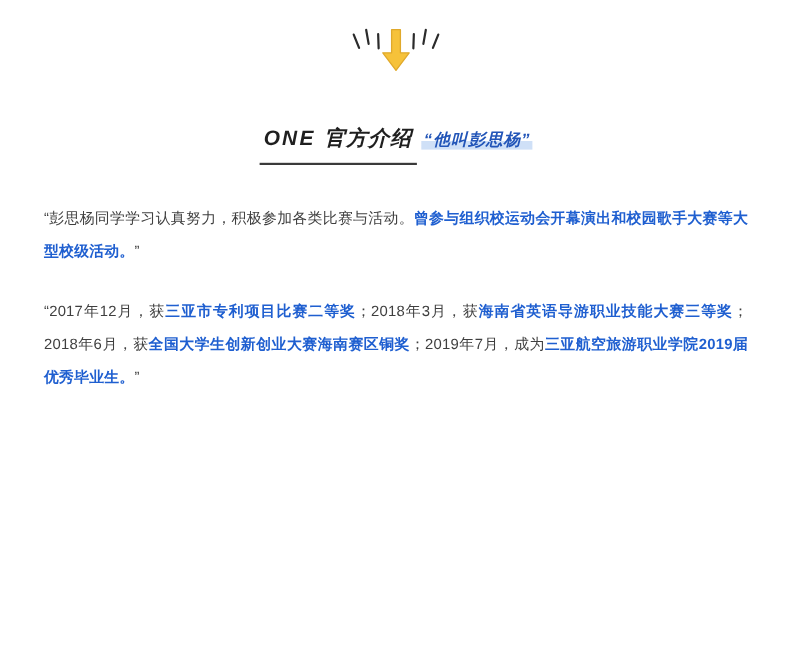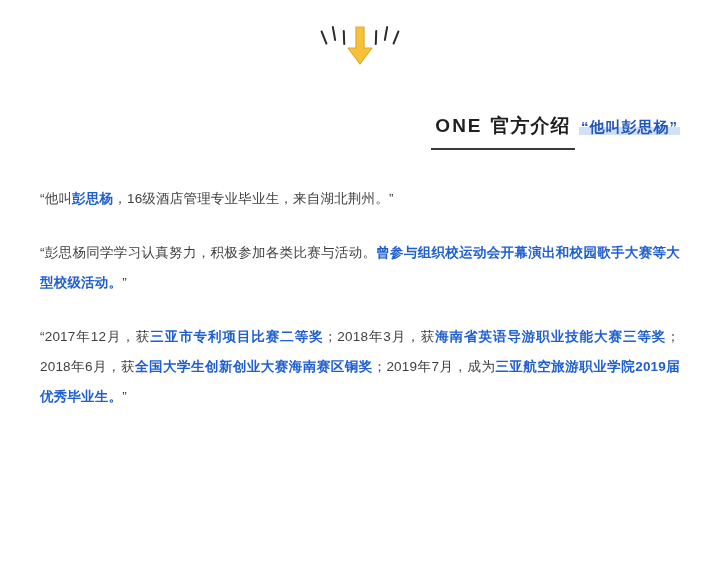--- a/index.html
+++ b/index.html
@@ -48,22 +48,23 @@
   }
   .spark.l1 { left: 18px; top: 12px; transform: rotate(-22deg); }
   .spark.l2 { left: 28px; top: 8px;  transform: rotate(-10deg); }
   .spark.l3 { left: 38px; top: 12px; transform: rotate(-2deg); }
   .spark.r1 { right: 18px; top: 12px; transform: rotate(22deg); }
   .spark.r2 { right: 28px; top: 8px;  transform: rotate(10deg); }
   .spark.r3 { right: 38px; top: 12px; transform: rotate(2deg); }
 
   
   .heading-block {
-    text-align: right;
+    text-align: center;
     margin-top: 10px;
+    font-style: italic;
   }
   .section-title {
     display: inline-block;
     font-size: 19px;
     font-weight: bold;
     color: #1f1f1f;
     letter-spacing: 1px;
     padding: 0 4px 9px 4px;
     border-bottom: 2px solid #3a3a3a;
   }
@@ -130,18 +131,17 @@
   <div class="heading-block">
     <div class="section-title">
       <span class="num">ONE</span><span>官方介绍</span>
     </div>
     <div class="subtitle">
       <span class="hl">“他叫彭思杨”</span>
     </div>
   </div>
 
   <div class="body">
-    <p class="para"><span class="quote">“他叫</span><b class="blue">彭思杨</b><span class="quote">，16级酒店管理专业毕业生，来自湖北荆州。”</span></p>
     <p class="para"><span class="quote">“彭思杨同学学习认真努力，积极参加各类比赛与活动。</span><b class="blue">曾参与组织校运动会开幕演出和校园歌手大赛等大型校级活动。</b><span class="quote">”</span></p>
     <p class="para"><span class="quote">“2017年12月，获</span><b class="blue">三亚市专利项目比赛二等奖</b><span class="quote">；2018年3月，获</span><b class="blue">海南省英语导游职业技能大赛三等奖</b><span class="quote">；2018年6月，获</span><b class="blue">全国大学生创新创业大赛海南赛区铜奖</b><span class="quote">；2019年7月，成为</span><b class="blue">三亚航空旅游职业学院2019届优秀毕业生。</b><span class="quote">”</span></p>
   </div>
 
 </div>
 
 </body></html>

